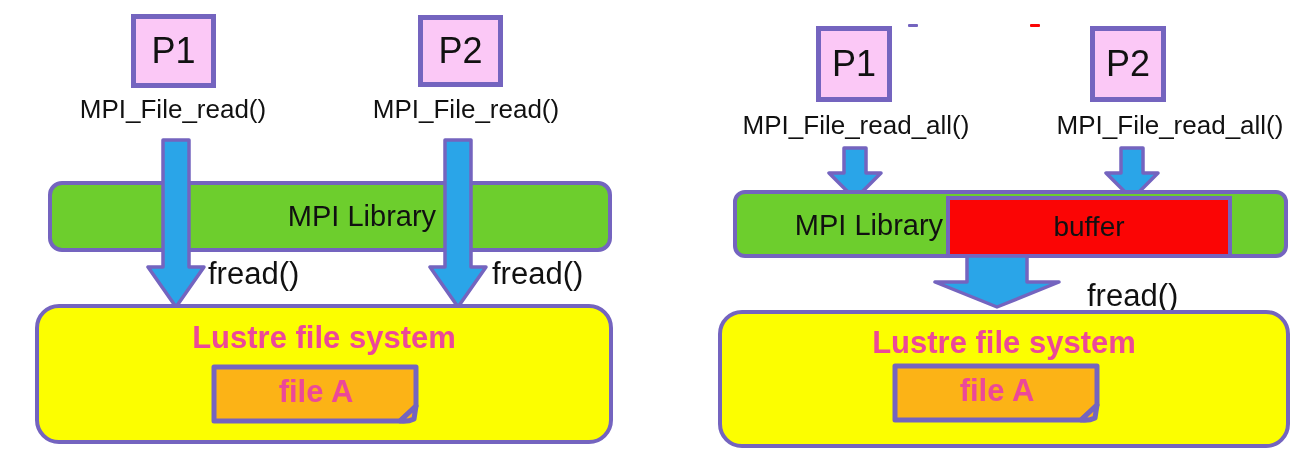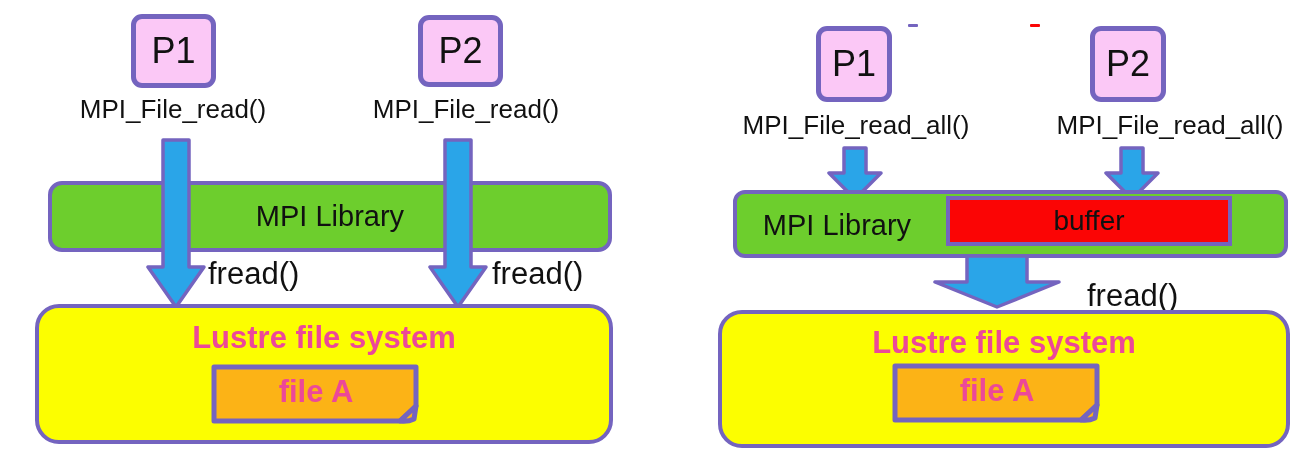--- a/index.html
+++ b/index.html
@@ -5,32 +5,32 @@
   html,body{margin:0;padding:0;background:#ffffff;}
   #canvas{
     position:relative;width:1294px;height:466px;background:#ffffff;overflow:hidden;
     font-family:"Liberation Sans", sans-serif;color:#111;
   }
   .abs{position:absolute;}
   .pbox{
     background:var(--pink,#fbc8f6);
     border:5px solid var(--purple,#7464bf);
     display:flex;align-items:center;justify-content:center;
-    font-size:36px;color:#111;box-sizing:border-box;border-radius:11px;
+    font-size:36px;color:#111;box-sizing:border-box;border-radius:0;
   }
   .call{
     font-size:26px;white-space:nowrap;text-align:center;color:#111;
     transform:translateX(-50%);
   }
   .greenbar{
     background:var(--green,#6dce2d);
     border:4px solid var(--purple,#7464bf);
     border-radius:14px;box-sizing:border-box;
   }
-  .libtext{font-size:29px;color:#111;text-align:center;white-space:nowrap;}
+  .libtext{font-size:29px;color:#111;text-align:center;white-space:nowrap;margin-left:32px;}
   .fread{font-size:31px;color:#111;white-space:nowrap;}
   .yellowbox{
     background:var(--yellow,#fcfe00);
     border:4px solid var(--purple,#7464bf);
     border-radius:24px;box-sizing:border-box;
   }
   .lustre{font-size:31px;font-weight:bold;text-align:center;color:#ec4899;white-space:nowrap;}
   .redbox{
     background:var(--red,#fb0505);
     border:4px solid var(--purple,#7464bf);
@@ -110,21 +110,21 @@
     <svg class="abs arrow" style="left:827px;top:146px;" width="56" height="56" viewBox="0 0 56 56">
       <polygon points="17,2 39,2 39,27 54,27 28,53 2,27 17,27"></polygon>
     </svg>
     <svg class="abs arrow" style="left:1104px;top:146px;" width="56" height="56" viewBox="0 0 56 56">
       <polygon points="17,2 39,2 39,27 54,27 28,53 2,27 17,27"></polygon>
     </svg>
 
     <div class="abs greenbar" style="left:733px;top:190px;width:555px;height:68px;border-radius:12px;"></div>
     <div class="abs libtext" style="left:748px;top:209px;width:178px;">MPI Library</div>
 
-    <div class="abs redbox" style="left:946px;top:196px;width:286px;height:50px;">
+    <div class="abs redbox" style="left:946px;top:196px;width:286px;height:62px;">
       <span>buffer</span>
     </div>
 
     <svg class="abs arrow" style="left:929px;top:254px;" width="136" height="56" viewBox="0 0 136 56">
       <polygon points="38,2 98,2 98,28 130,28 68,53 6,28 38,28"></polygon>
     </svg>
 
     <div class="abs fread" style="left:1087px;top:278px;">fread()</div>
 
     <div class="abs yellowbox" style="left:718px;top:310px;width:572px;height:138px;"></div>

